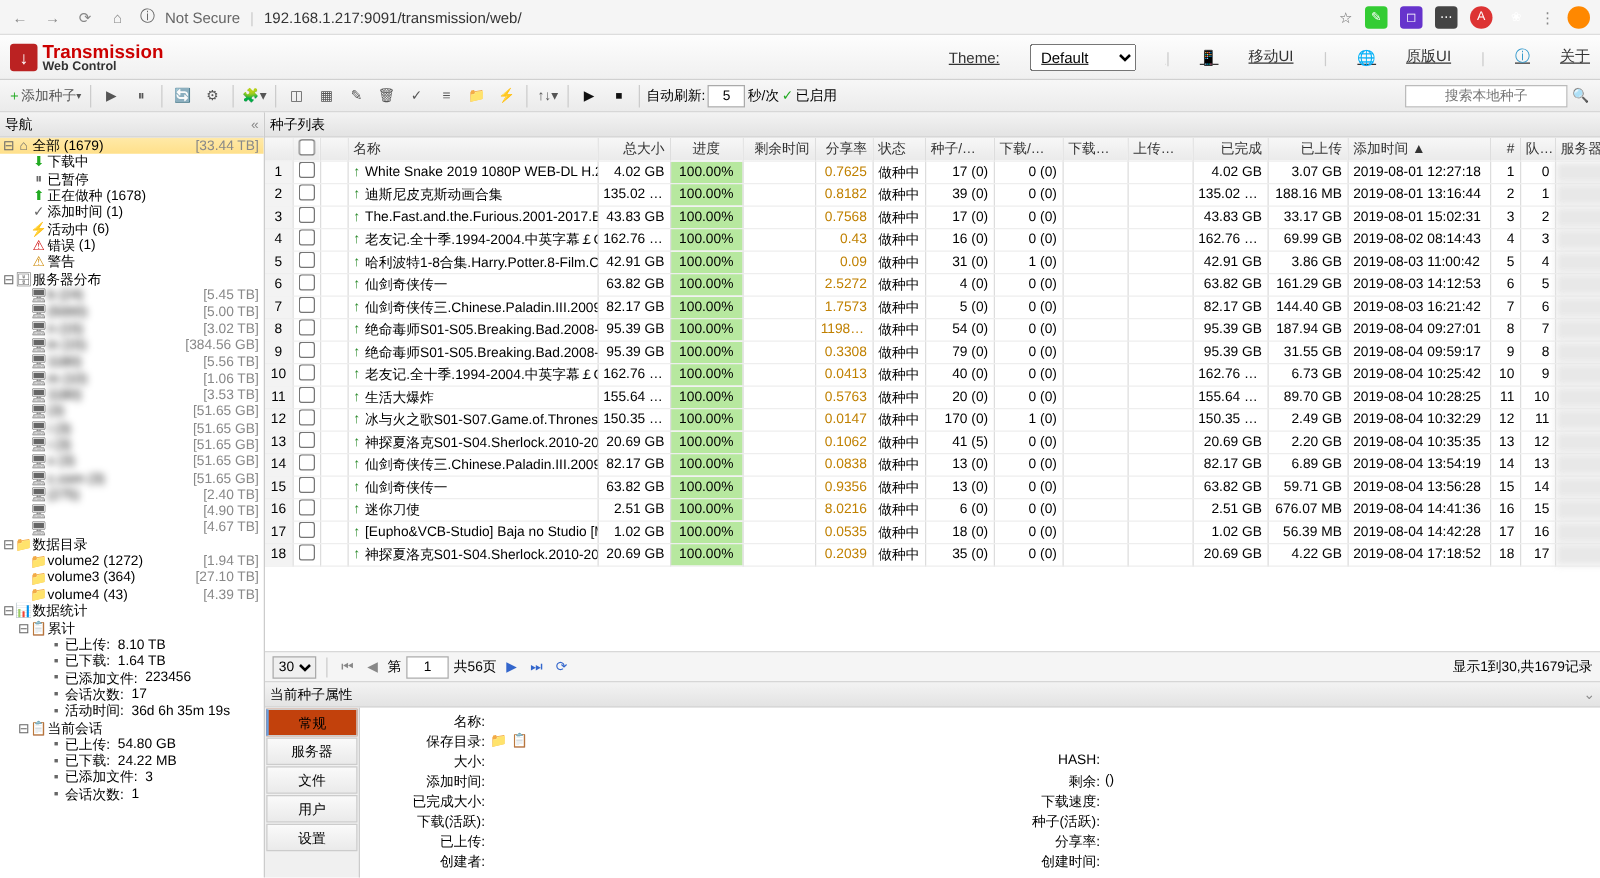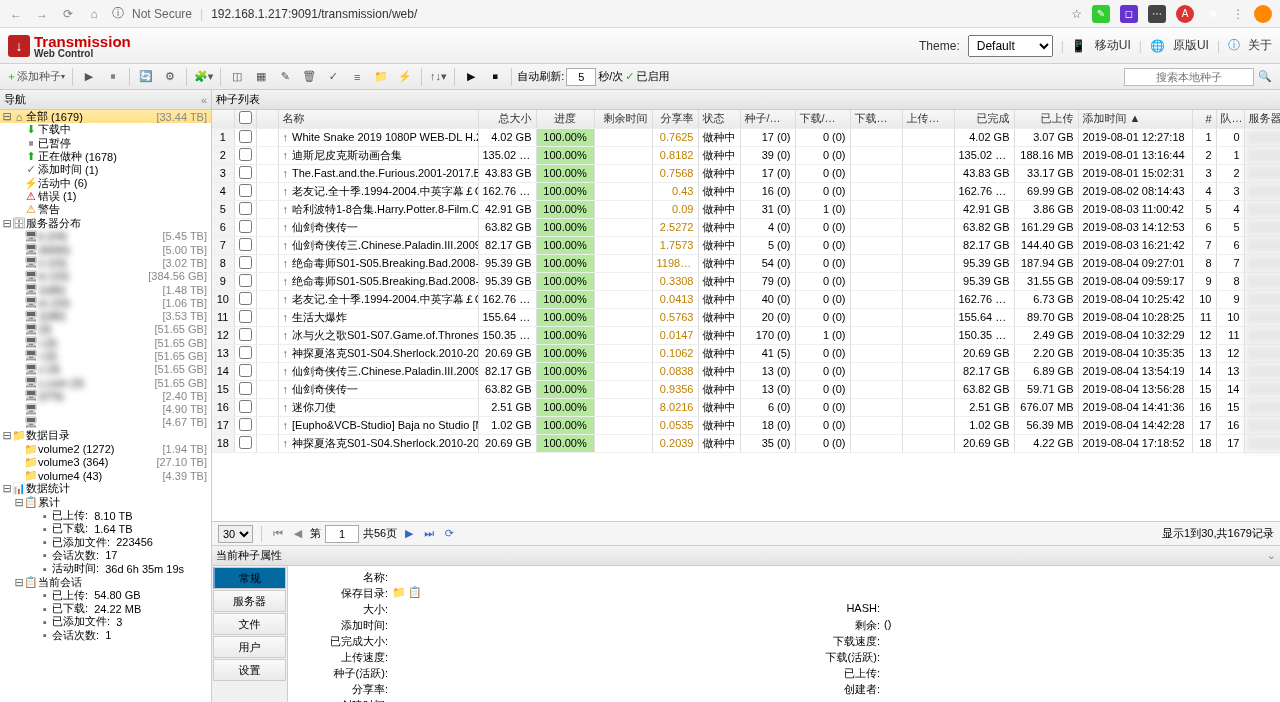--- a/index.html
+++ b/index.html
@@ -7,21 +7,21 @@
 .browser-bar { height: 28px; background: #f5f5f5; border-bottom: 1px solid #ddd; display: flex; align-items: center; padding: 0 8px; gap: 10px; font-size: 12px; color: #666; }
 .browser-bar .nav-icon { width: 16px; text-align: center; color: #888; cursor: pointer; }
 .browser-bar .url-area { flex: 1; display: flex; align-items: center; gap: 8px; }
 .browser-bar .ext-icon { width: 18px; height: 18px; border-radius: 3px; display: flex; align-items: center; justify-content: center; font-size: 10px; color: #fff; }
 .app-header { height: 36px; background: linear-gradient(#fdfdfd,#f0f0f0); border-bottom: 1px solid #d0d0d0; display: flex; align-items: center; padding: 0 8px; }
 .app-logo { display: flex; align-items: center; gap: 4px; }
 .app-logo .logo-box { width: 22px; height: 22px; background: #b22; border-radius: 3px; display: flex; align-items: center; justify-content: center; color: #fff; font-size: 14px; }
 .app-logo .title-main { color: #c00; font-weight: bold; font-size: 15px; }
 .app-logo .title-sub { color: #333; font-size: 10px; font-weight: bold; display: block; margin-top: -2px; }
 .app-header .spacer { flex: 1; }
-.app-header .right-links { display: flex; align-items: center; gap: 8px; font-size: 12px; color: #333; }
+.app-header .right-links { display: flex; align-items: center; gap: 24px; font-size: 12px; color: #333; text-decoration: underline; }
 .app-header select { font-size: 12px; padding: 2px 20px 2px 4px; }
 
 .toolbar { height: 26px; background: linear-gradient(#f7f7f7,#ebebeb); border-bottom: 1px solid #ccc; display: flex; align-items: center; padding: 0 4px; gap: 2px; }
 .toolbar .tsep { width: 1px; height: 18px; background: #ccc; margin: 0 3px; }
 .toolbar .tbtn { min-width: 22px; height: 20px; display: flex; align-items: center; justify-content: center; cursor: pointer; color: #555; padding: 0 2px; }
 .toolbar input[type=text] { width: 30px; height: 18px; font-size: 11px; text-align: center; border: 1px solid #aaa; }
 .toolbar .right-search { margin-left: auto; display: flex; align-items: center; }
 .toolbar .right-search input { width: 130px; height: 18px; border: 1px solid #bbb; padding: 0 4px; font-size: 11px; color: #999; }
 
 .main-layout { display: flex; height: 636px; }
@@ -55,21 +55,21 @@
 .pager { height: 24px; background: #f5f5f5; border-bottom: 1px solid #ccc; display: flex; align-items: center; padding: 0 6px; gap: 4px; font-size: 11px; }
 .pager select, .pager input { font-size: 11px; height: 18px; border: 1px solid #aaa; }
 .pager .pbtn { width: 16px; text-align: center; color: #888; cursor: pointer; }
 .pager .rlabel { margin-left: auto; }
 
 .props-header { height: 20px; background: linear-gradient(#f3f3f3,#e3e3e3); border-bottom: 1px solid #ccc; display: flex; align-items: center; padding: 0 4px; font-size: 11px; position: relative; }
 .props-header .collapse { position: absolute; right: 4px; color: #888; }
 .props-body { flex: 0 0 160px; display: flex; overflow: hidden; }
 .props-tabs { width: 76px; background: #f0f0f0; border-right: 1px solid #ccc; }
 .props-tabs .tab { height: 22px; border: 1px solid #ccc; margin: 1px; display: flex; align-items: center; justify-content: center; font-size: 11px; background: linear-gradient(#fafafa,#eaeaea); cursor: pointer; }
-.props-tabs .tab.active { background: #0369a1; border-left: 2px solid #6aa1e0; }
+.props-tabs .tab.active { background: #c2410c; border-left: 2px solid #6aa1e0; }
 .props-fields { flex: 1; display: flex; flex-wrap: wrap; align-content: flex-start; padding: 4px; }
 .props-fields .field { width: 50%; height: 16px; display: flex; font-size: 11px; }
 .props-fields .flabel { width: 100px; text-align: right; padding-right: 4px; }
 </style>
 </head>
 <body>
 
 <div class="browser-bar">
   <span class="nav-icon">←</span>
   <span class="nav-icon">→</span>
@@ -210,21 +210,21 @@
           <div class="nav-row">
             <span class="ind" style="width:22px"></span>
             <span class="ticon">🖥</span>
             <span class="blur">in (15)</span>
             <span class="rcount">[384.56 GB]</span>
           </div>
           <div class="nav-row">
             <span class="ind" style="width:22px"></span>
             <span class="ticon">🖥</span>
             <span class="blur">1180)</span>
-            <span class="rcount">[1.48 TB]</span>
+            <span class="rcount">[5.56 TB]</span>
           </div>
           <div class="nav-row">
             <span class="ind" style="width:22px"></span>
             <span class="ticon">🖥</span>
             <span class="blur">m (10)</span>
             <span class="rcount">[1.06 TB]</span>
           </div>
           <div class="nav-row">
             <span class="ind" style="width:22px"></span>
             <span class="ticon">🖥</span>
@@ -885,23 +885,20 @@
             <span class="flabel">剩余:</span>
             <span>()</span>
           </div>
         <div class="field">
             <span class="flabel">已完成大小:</span>
           </div>
         <div class="field">
             <span class="flabel">下载速度:</span>
           </div>
         <div class="field">
-            <span class="flabel">上传速度:</span>
-          </div>
-        <div class="field">
             <span class="flabel">下载(活跃):</span>
           </div>
         <div class="field">
             <span class="flabel">种子(活跃):</span>
           </div>
         <div class="field">
             <span class="flabel">已上传:</span>
           </div>
         <div class="field">
             <span class="flabel">分享率:</span>

